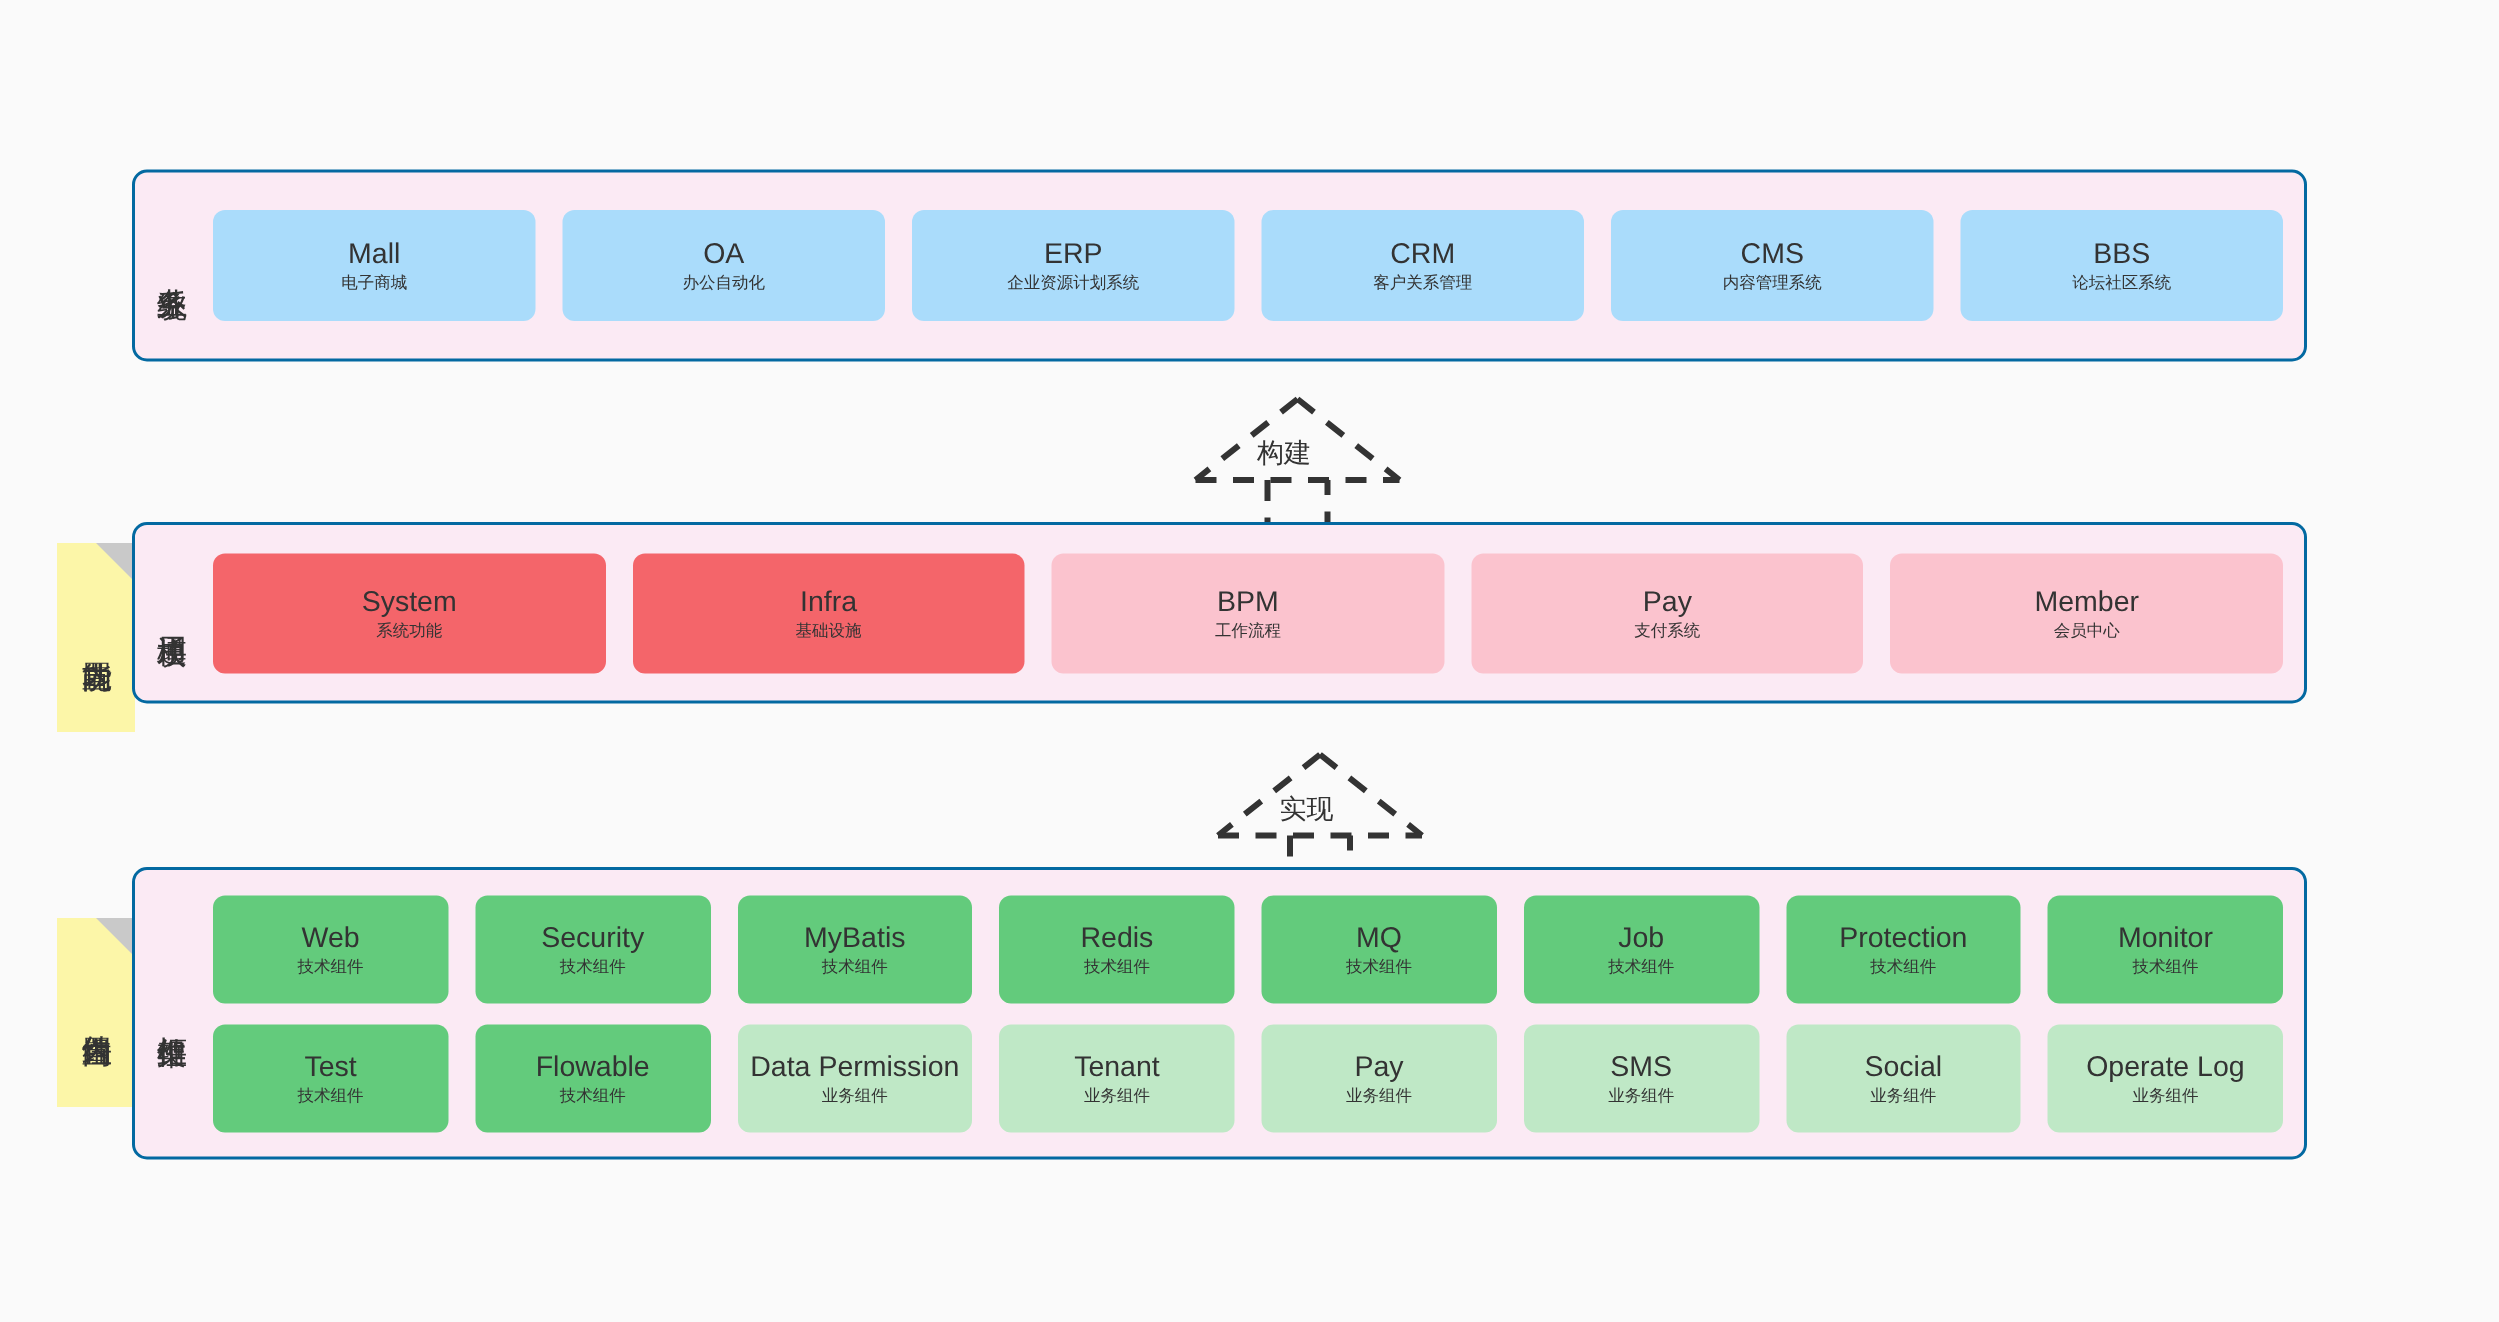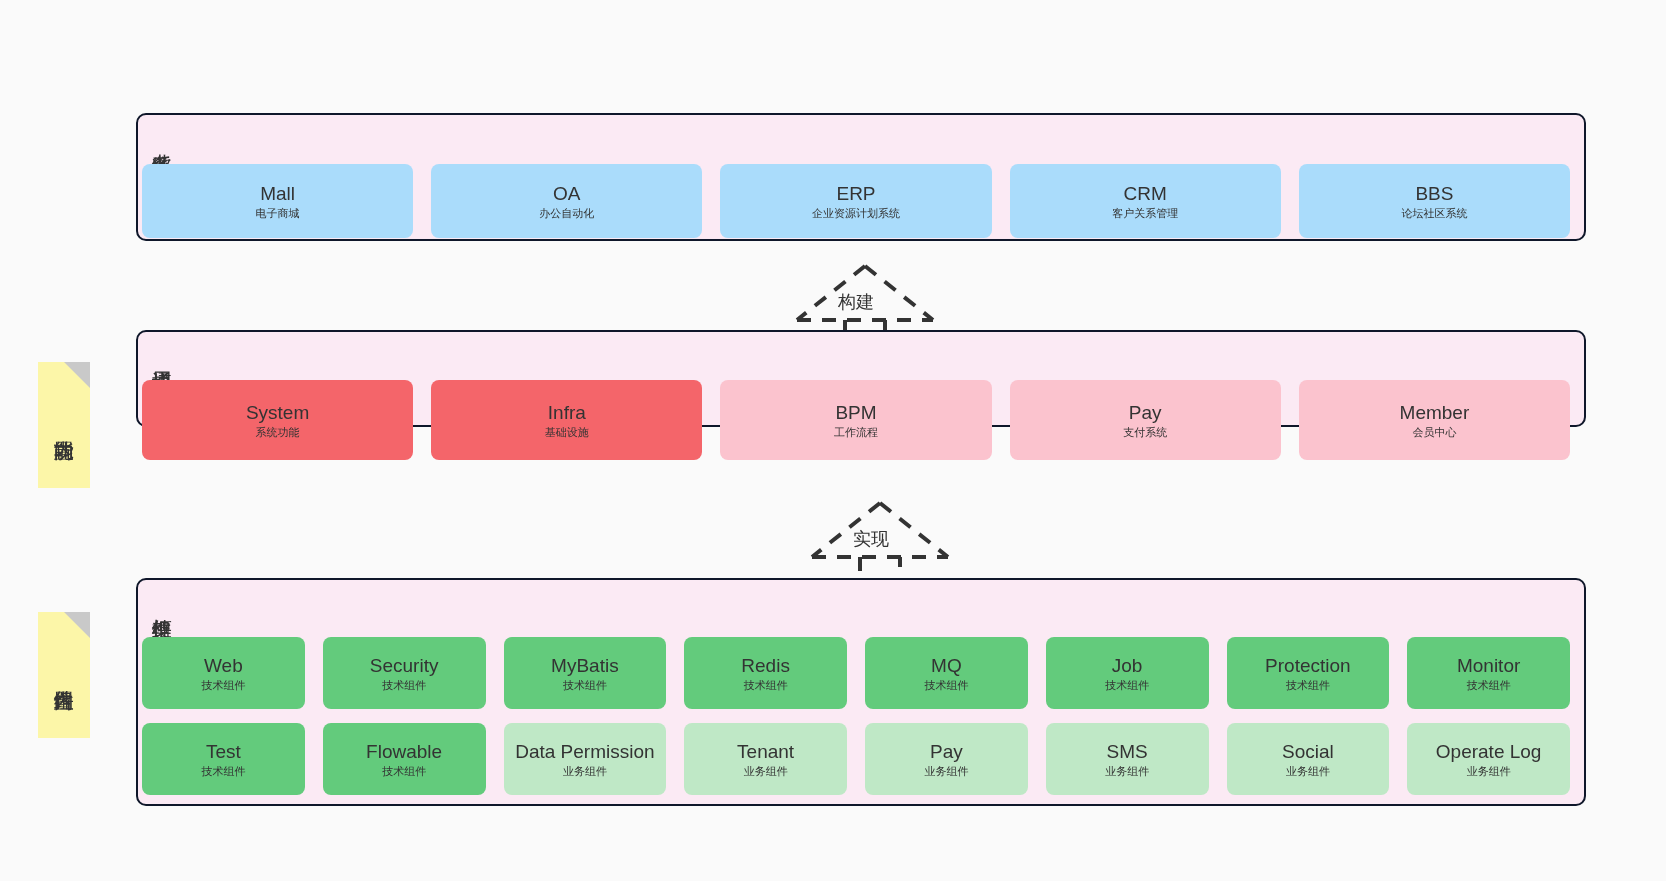--- a/index.html
+++ b/index.html
@@ -21,27 +21,25 @@
     position: absolute;
     left: 0; top: 0;
     width: 1666px;
     height: 881px;
   }
 
   
   .layer {
     position: absolute;
     background: #fbeaf4;
-    border: 2px solid #0f172a;
+    border: 2px solid #0369a1;
     border-radius: 10px;
     box-sizing: border-box;
     display: flex;
-    flex-direction: column;
     align-items: stretch;
-    margin-left: 48px;
   }
 
   .layer-title {
     width: 48px;
     flex: 0 0 48px;
     display: flex;
     align-items: center;
     justify-content: center;
     font-size: 20px;
     line-height: 1.22;
@@ -156,20 +154,24 @@
           <div class="c-title">OA</div>
           <div class="c-sub">办公自动化</div>
         </div>
         <div class="card blue">
           <div class="c-title">ERP</div>
           <div class="c-sub">企业资源计划系统</div>
         </div>
         <div class="card blue">
           <div class="c-title">CRM</div>
           <div class="c-sub">客户关系管理</div>
+        </div>
+        <div class="card blue">
+          <div class="c-title">CMS</div>
+          <div class="c-sub">内容管理系统</div>
         </div>
         <div class="card blue">
           <div class="c-title">BBS</div>
           <div class="c-sub">论坛社区系统</div>
         </div>
       </div>
     </div>
   </div>
 
   <div class="uml-arrow" style="left:790px; top:258px;">
@@ -180,21 +182,21 @@
       <path d="M55 62 L55 97 L95 97 L95 62" fill="none" stroke="#333333" stroke-width="4" stroke-dasharray="14,11" stroke-linecap="butt"></path>
     </svg>
   </div>
   <div class="uml-label" style="left:838px; top:290px;">构建</div>
 
   <div class="note" style="left:38px; top:362px; width:52px; height:126px;">
     <span class="fold"></span>
     <span>内置功能</span>
   </div>
 
-  <div class="layer row-mod" id="layer-common-modules" style="left:88px; top:330px; width:1450px; height:97px;">
+  <div class="layer row-mod" id="layer-common-modules" style="left:88px; top:348px; width:1450px; height:121px;">
     <div class="layer-title">通用模块</div>
     <div class="layer-body">
       <div class="card-row">
         <div class="card red">
           <div class="c-title">System</div>
           <div class="c-sub">系统功能</div>
         </div>
         <div class="card red">
           <div class="c-title">Infra</div>
           <div class="c-sub">基础设施</div>
@@ -223,21 +225,21 @@
       <path d="M55 62 L55 97 L95 97 L95 62" fill="none" stroke="#333333" stroke-width="4" stroke-dasharray="14,11" stroke-linecap="butt"></path>
     </svg>
   </div>
   <div class="uml-label" style="left:853px; top:527px;">实现</div>
 
   <div class="note" style="left:38px; top:612px; width:52px; height:126px;">
     <span class="fold"></span>
     <span>内置组件</span>
   </div>
 
-  <div class="layer row-frame" id="layer-framework-components" style="left:88px; top:578px; width:1450px; height:228px;">
+  <div class="layer row-frame" id="layer-framework-components" style="left:88px; top:578px; width:1450px; height:195px;">
     <div class="layer-title">框架组件</div>
     <div class="layer-body">
 
       <div class="card-row">
         <div class="card green">
           <div class="c-title">Web</div>
           <div class="c-sub">技术组件</div>
         </div>
         <div class="card green">
           <div class="c-title">Security</div>

